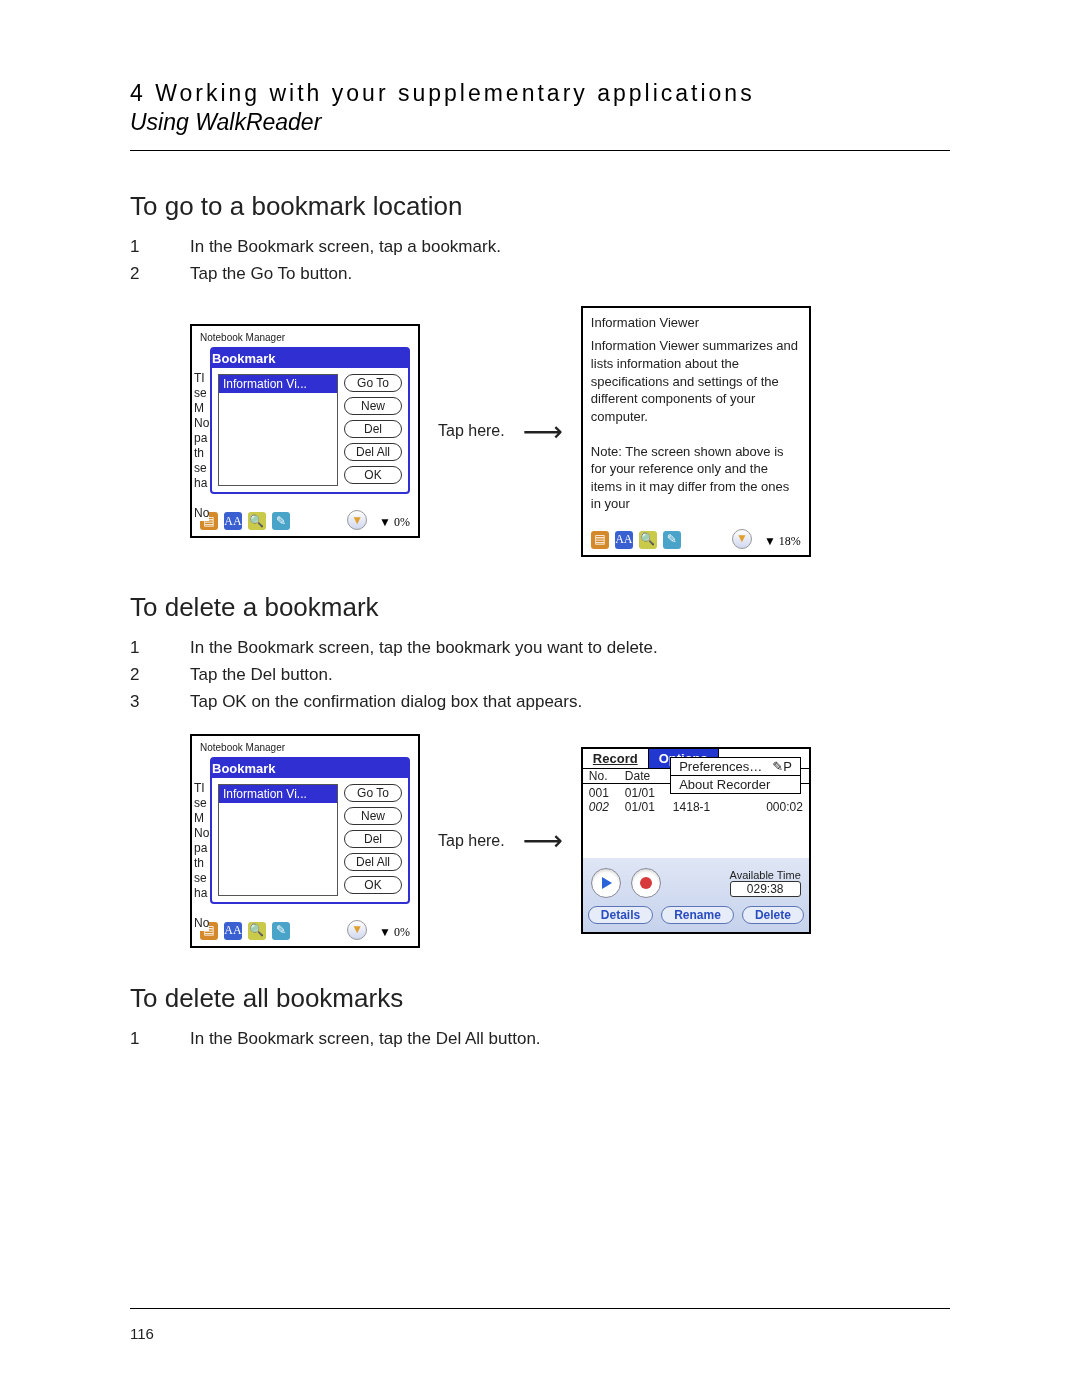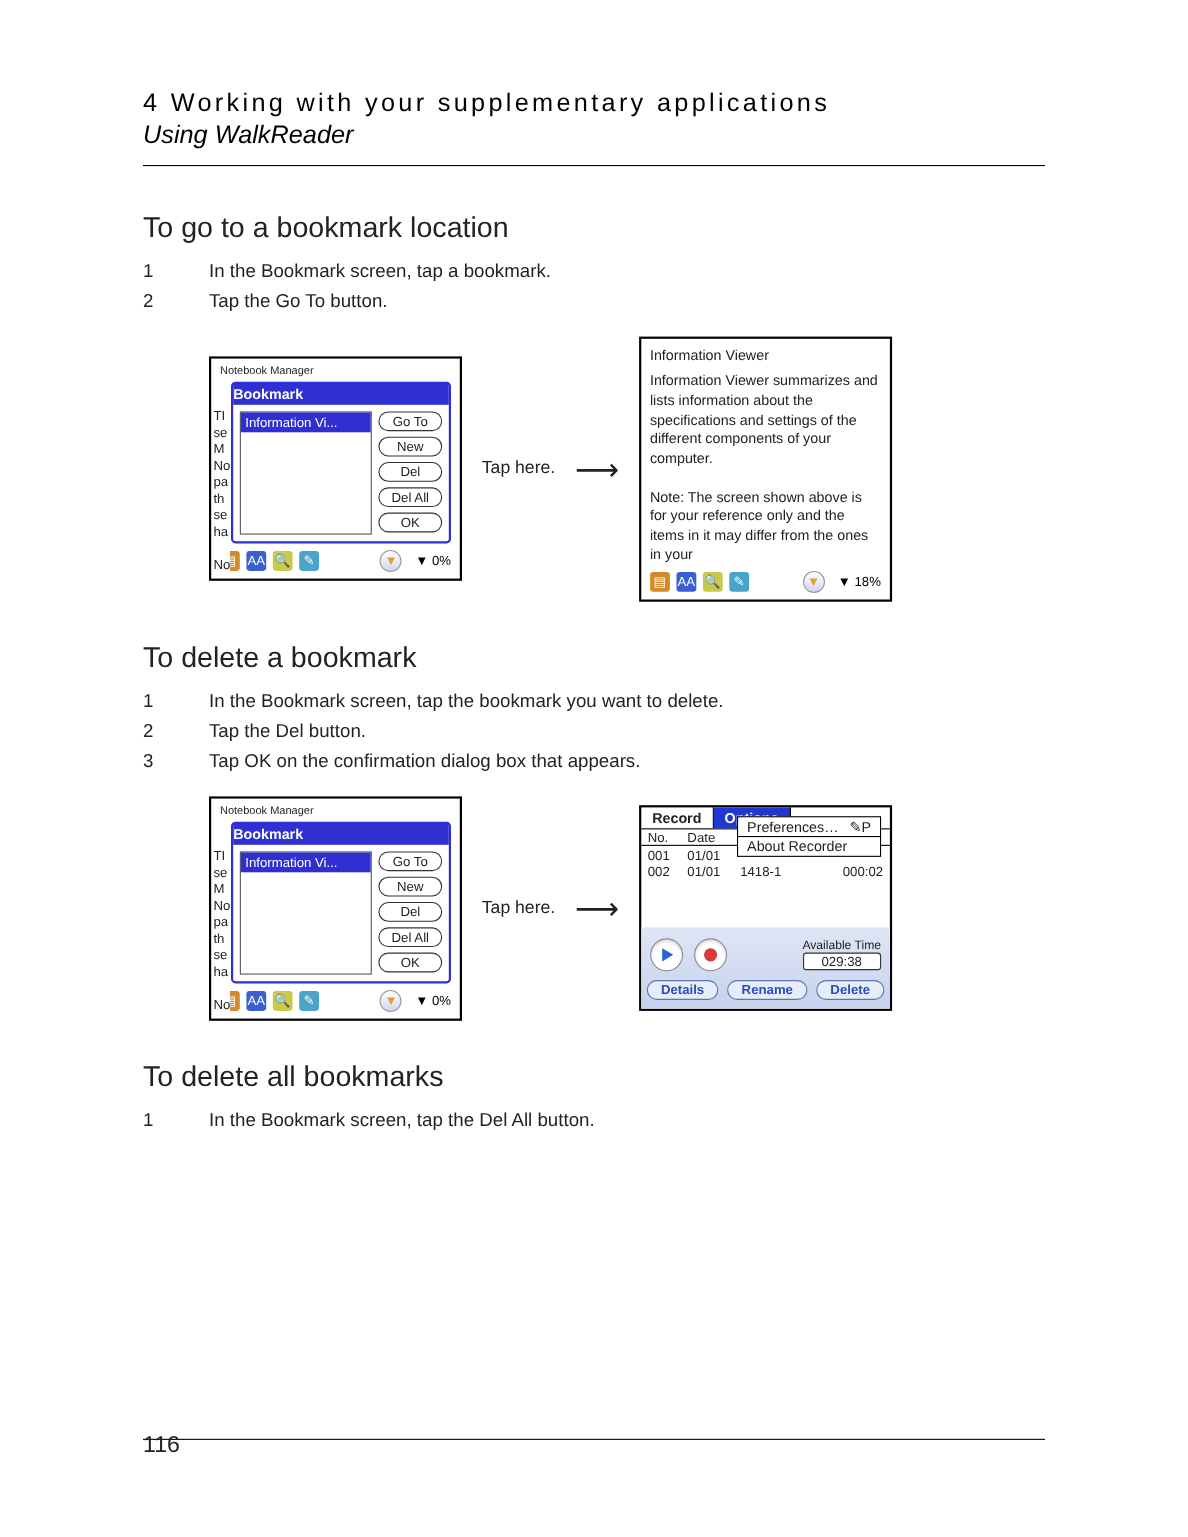--- a/index.html
+++ b/index.html
@@ -11,39 +11,39 @@
     --blue: #2f2fd2;
     --light-blue: #c9d6f2;
     --grey: #333;
   }
   body { margin:0; background:#fff; font-family: "Segoe UI", "Helvetica Neue", Arial, sans-serif; color:#222; }
   .page { width:var(--page-w); height:var(--page-h); margin:0 auto; position:relative; box-sizing:border-box; padding:80px var(--right-margin) 60px var(--left-margin); }
   .running-head { font-size:23px; letter-spacing:3px; color:#000; }
   .running-sub { font-size:23px; font-style:italic; color:#000; margin-top:2px; }
   hr.rule { border:none; border-top:1px solid #000; margin:14px 0 40px 0; }
   hr.foot { border:none; border-top:1px solid #000; position:absolute; left:var(--left-margin); right:var(--right-margin); bottom:80px; }
-  .pagenum { position:absolute; left:var(--left-margin); bottom:71px; font-size:21px; }
+  .pagenum { position:absolute; left:var(--left-margin); bottom:55px; font-size:15px; }
   h2 { font-weight:400; font-size:26px; margin:35px 0 14px 0; }
   .step { display:flex; gap:20px; margin:4px 0; font-size:17px; line-height:1.35; }
   .step .n { width:var(--num-col); flex-shrink:0; }
   .body-text { margin-left:calc(var(--num-col) + 20px); font-size:17px; line-height:1.35; margin-top:6px; margin-bottom:6px; }
 
   
   .figrow { display:flex; align-items:center; gap:18px; margin:20px 0 10px calc(var(--num-col) + 20px); }
   .palm { width:230px; border:2px solid #000; background:#fff; box-sizing:border-box; padding:6px 8px 6px 8px; font-family:Arial, sans-serif; font-size:13px; position:relative; }
   .palm .p-title { font-size:10px; margin-bottom:4px; }
   .bkm-window { border:2px solid var(--blue); border-radius:4px; background:#fff; position:relative; }
   .bkm-header { background:var(--blue); color:#fff; text-align:left; font-weight:bold; padding:2px 0; }
   .bkm-body { display:flex; gap:6px; padding:6px; }
   .bkm-list { flex:1; border:1px solid #555; background:#fff; min-height:110px; }
   .bkm-list .sel { background:var(--blue); color:#fff; padding:2px 4px; font-size:12px; white-space:nowrap; overflow:hidden; }
   .bkm-btns { display:flex; flex-direction:column; gap:5px; }
   .pbtn { border:1px solid #333; border-radius:9px; padding:1px 0; width:56px; text-align:center; font-size:12px; background:#fff; }
   .side-letters { position:absolute; left:-6px; top:24px; font-size:12px; line-height:1.25; background:#fff; }
-  .toolbar { display:flex; align-items:center; gap:6px; margin-top:6px; }
+  .toolbar { display:flex; align-items:flex-end; gap:6px; margin-top:16px;font-family:Liberation Serif, serif; }
   .ticon { width:18px; height:18px; border-radius:3px; display:flex; align-items:center; justify-content:center; font-size:12px; color:#fff; }
   .t-doc { background:#d48a2a; }
   .t-aa  { background:#3a5fd0; }
   .t-mag { background:#c9c94a; }
   .t-pen { background:#4aa4c9; }
   .toolbar .spacer { flex:1; }
   .nav-circ { width:18px; height:18px; border-radius:50%; background:linear-gradient(#fff,#d0d7ef); border:1px solid #999; display:flex; align-items:center; justify-content:center; color:#e0a030; font-size:12px; }
   .pct { font-size:12px; color:#000; margin-left:6px; }
 
   .arrow { font-size:28px; }
@@ -213,21 +213,21 @@
         <span class="pct"><span>▼</span> <span>0%</span></span>
       </div>
     </div>
 
     <div class="tap-label">Tap here.</div>
     <div class="arrow">⟶</div>
 
     <div class="recorder">
       <div class="rec-wrap">
         <div class="rec-menubar">
-          <div class="m" style="font-weight:bold;">Record</div>
+          <div class="m" style="font-weight:bold;text-decoration:underline;">Record</div>
           <div class="m active">Options</div>
         </div>
         <div class="rec-dd">
           <div class="dd-item">
             <span>Preferences…</span>
             <span>✎P</span>
           </div>
           <div class="dd-item">
             <span>About Recorder</span>
           </div>
@@ -237,21 +237,21 @@
           <span>Date</span>
         </div>
         <div class="rec-rows">
           <div style="display:flex; gap:8px;">
             <span style="width:28px;">001</span>
             <span style="width:40px;">01/01</span>
             <span style="flex:1; overflow:hidden;"> </span>
             <span> </span>
           </div>
           <div style="display:flex; gap:8px;">
-            <span style="width:28px;">002</span>
+            <span style="width:28px;font-style:italic;">002</span>
             <span style="width:40px;">01/01</span>
             <span style="flex:1;">1418-1</span>
             <span>000:02</span>
           </div>
         </div>
       </div>
       <div class="rec-ctrl">
         <div class="rec-ctrl-row">
           <div class="circ">
               <div class="play-tri"></div>

